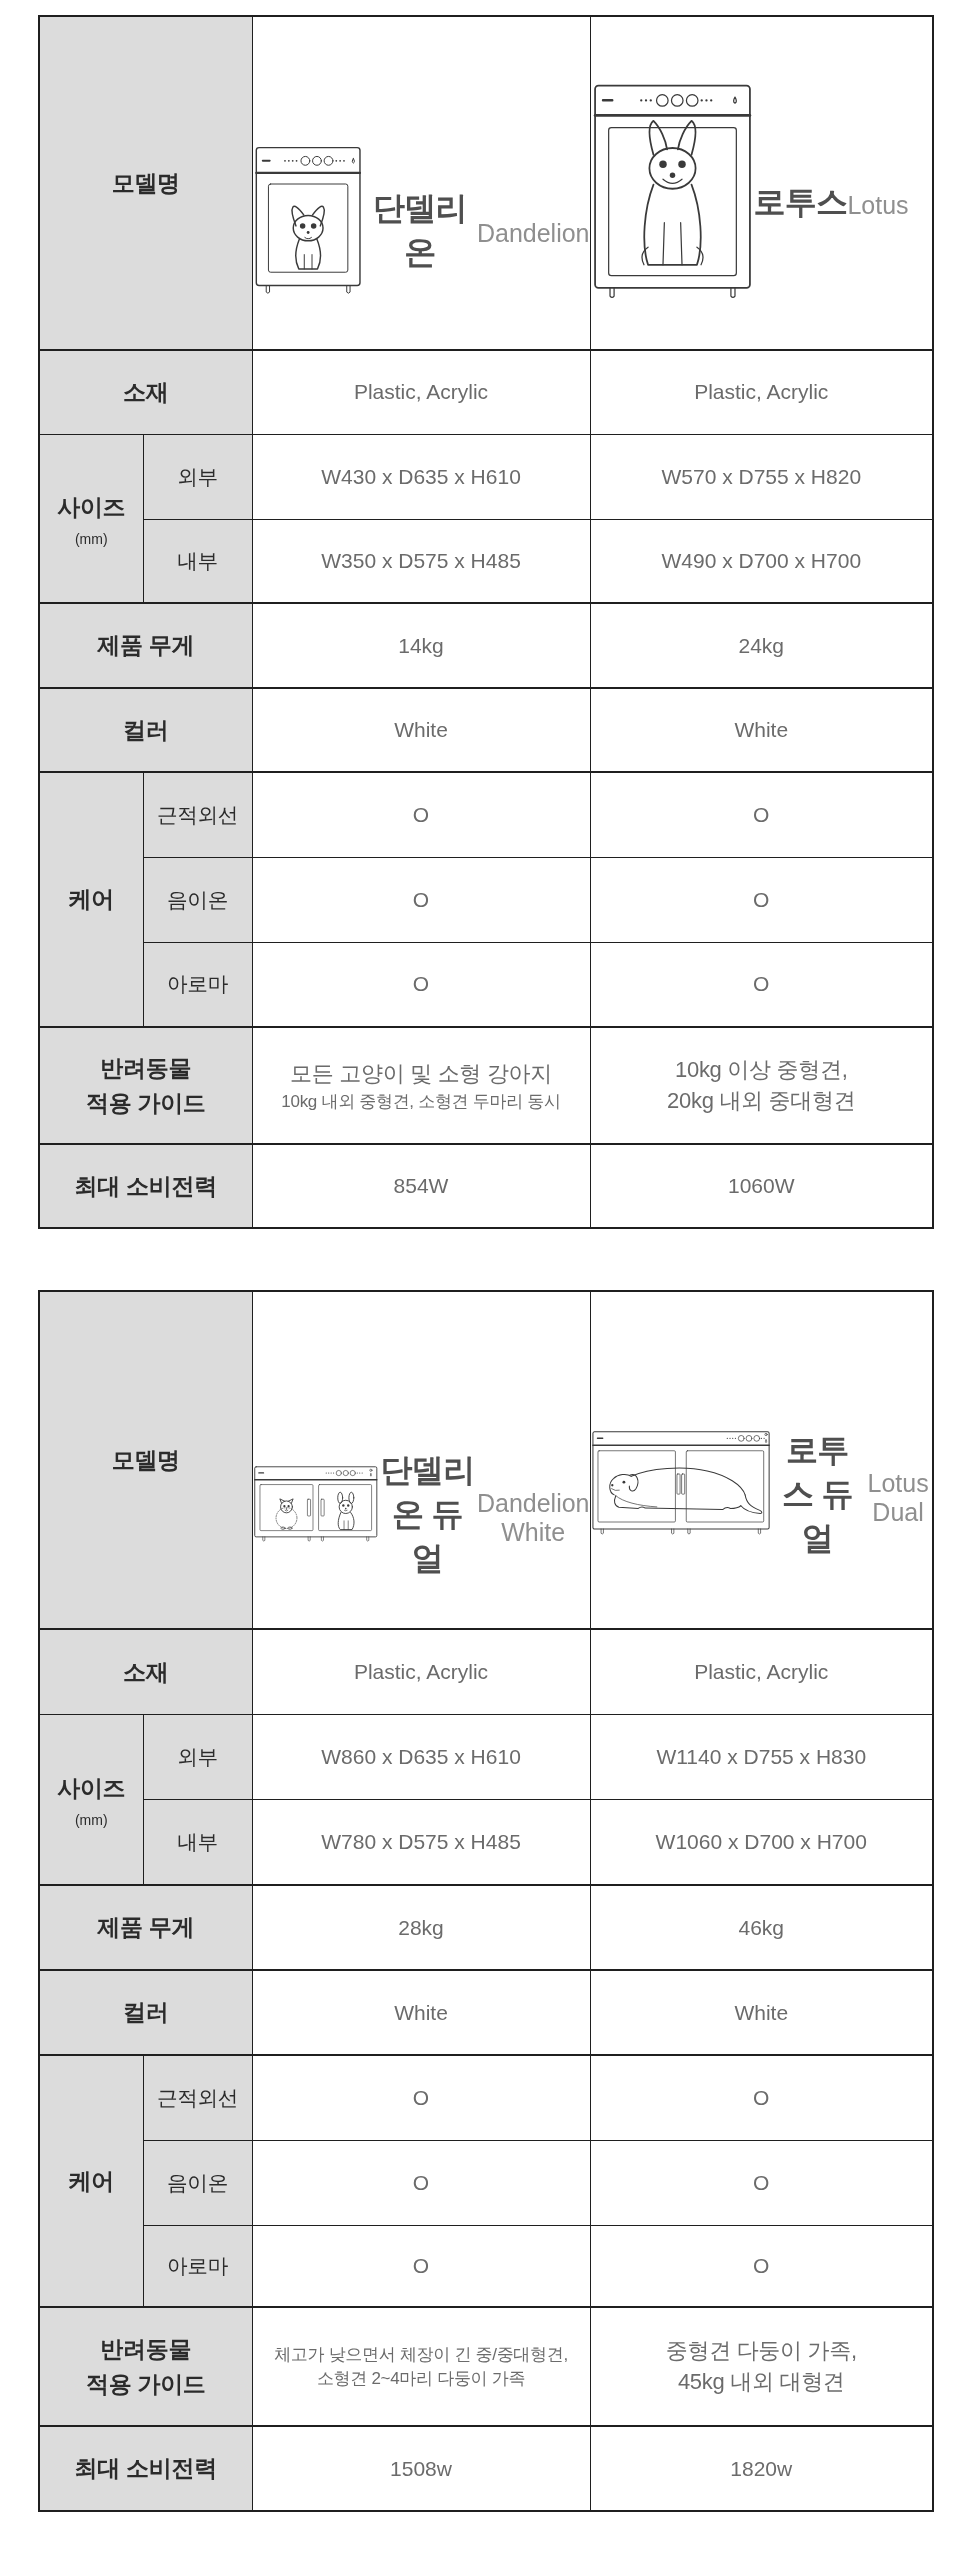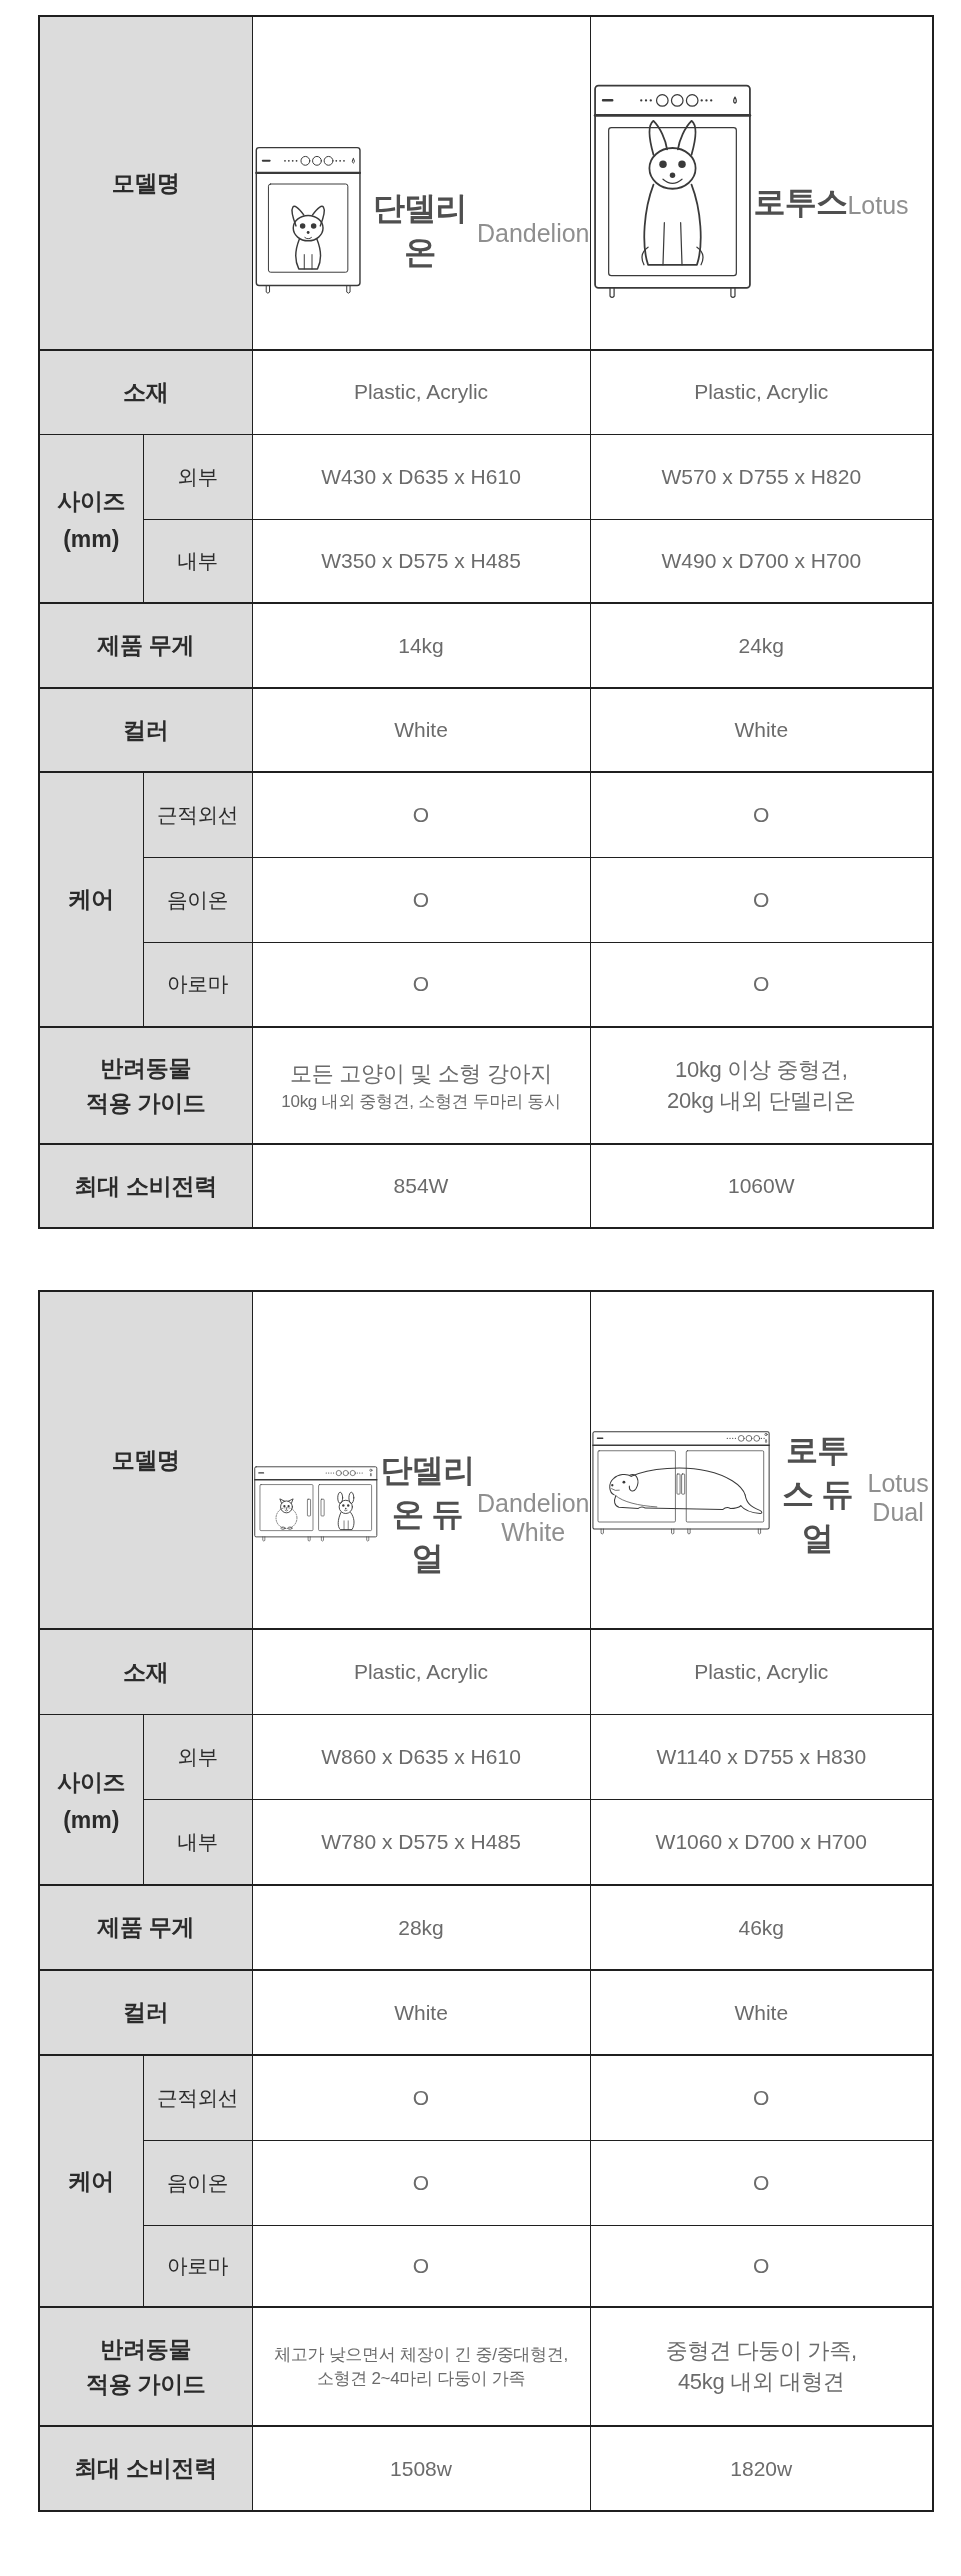--- a/index.html
+++ b/index.html
@@ -18,21 +18,21 @@
   }
   td{
     border-left:1.4px solid var(--border);
     border-top:1.4px solid var(--border);
     padding:0;text-align:center;vertical-align:middle;overflow:hidden;
   }
   tr.grp > td{border-top-width:2.1px}
   td.lbl{background:var(--label-bg)}
   .row-label{font-size:23px;font-weight:bold;color:var(--label-text);letter-spacing:-0.3px;line-height:1.5}
   .sub-label{font-size:20.6px;font-weight:normal;color:var(--label-text);letter-spacing:-0.3px}
-  .unit-label{display:block;font-size:23px;font-weight:bold;color:var(--label-text);margin-top:7px}
+  .unit-label{display:block;font-size:14px;font-weight:normal;color:var(--label-text);margin-top:7px}
   .val{font-size:21px;color:var(--value-text);letter-spacing:0}
   .guide-cell{padding:6.9px 9.6px}
   .gl{font-size:22px;color:var(--value-text);letter-spacing:-0.3px}
   .gl.sm{font-size:17px}
   .gl + .gl{margin-top:1px}
   td.product-cell{vertical-align:bottom}
   .product{display:flex;flex-direction:row;align-items:center;margin-bottom:25px}
   .product svg{margin-bottom:18px}
   .name-ko{font-size:32px;font-weight:bold;color:var(--product-name-text);letter-spacing:-0.7px}
   .name-en{font-size:25px;color:var(--product-subname-text);margin-top:6.9px}
@@ -201,21 +201,21 @@
     <td class="lbl" colspan="2">
       <div class="row-label">반려동물</div>
       <div class="row-label">적용 가이드</div>
     </td>
     <td class="guide-cell">
       <div class="gl">모든 고양이 및 소형 강아지</div>
       <div class="gl sm">10kg 내외 중형견, 소형견 두마리 동시</div>
     </td>
     <td class="guide-cell">
       <div class="gl">10kg 이상 중형견,</div>
-      <div class="gl">20kg 내외 단델리온</div>
+      <div class="gl">20kg 내외 중대형견</div>
     </td>
   </tr>
 
   <tr class="grp" style="height:84px">
     <td class="lbl" colspan="2">
       <span class="row-label">최대 소비전력</span>
     </td>
     <td><span class="val">854W</span></td>
     <td><span class="val">1060W</span></td>
   </tr>

